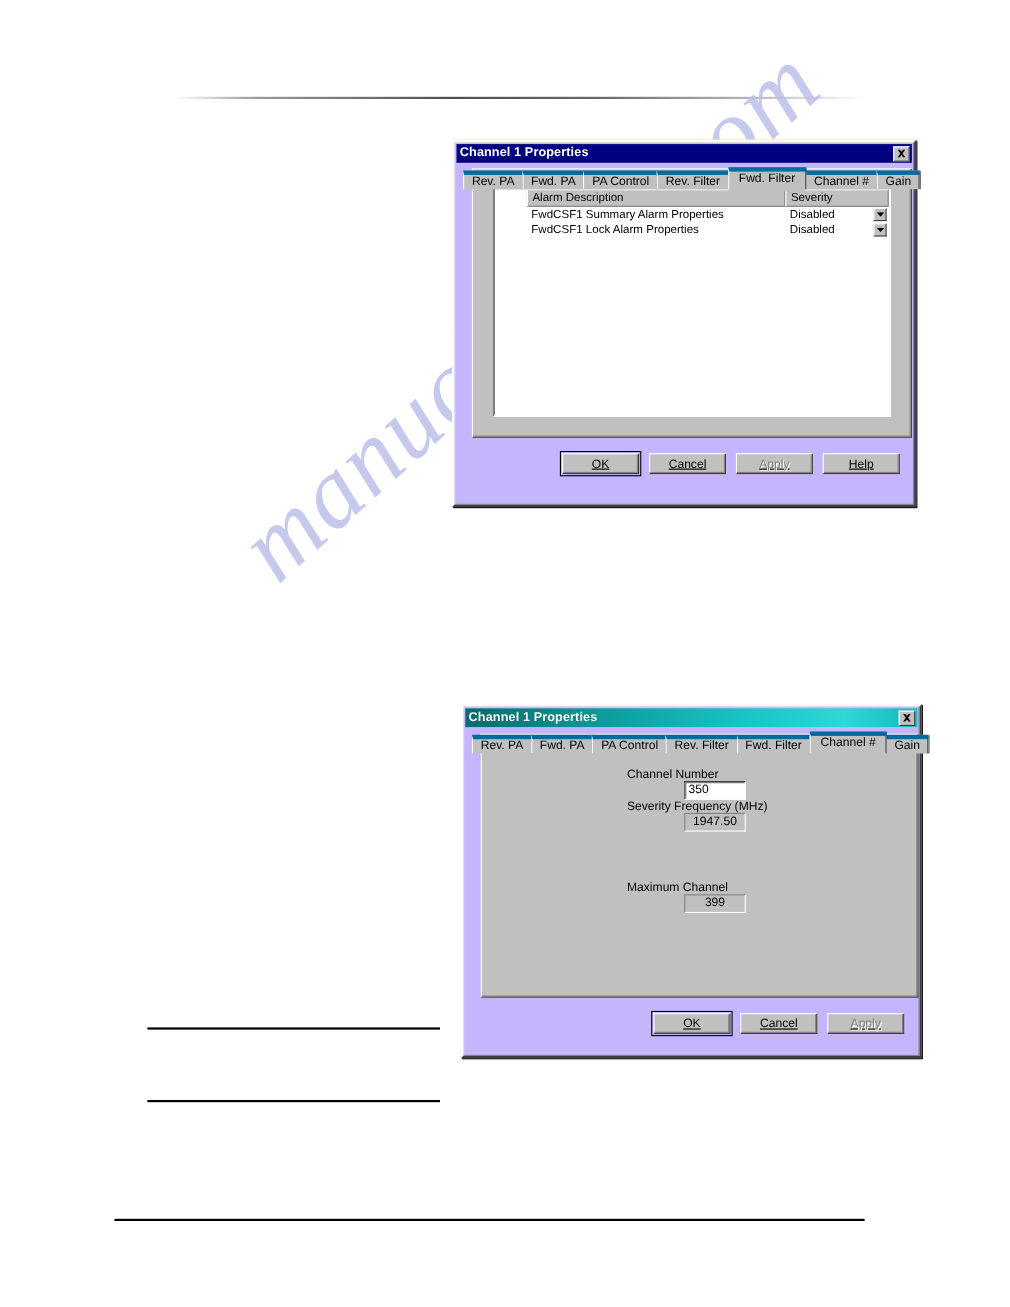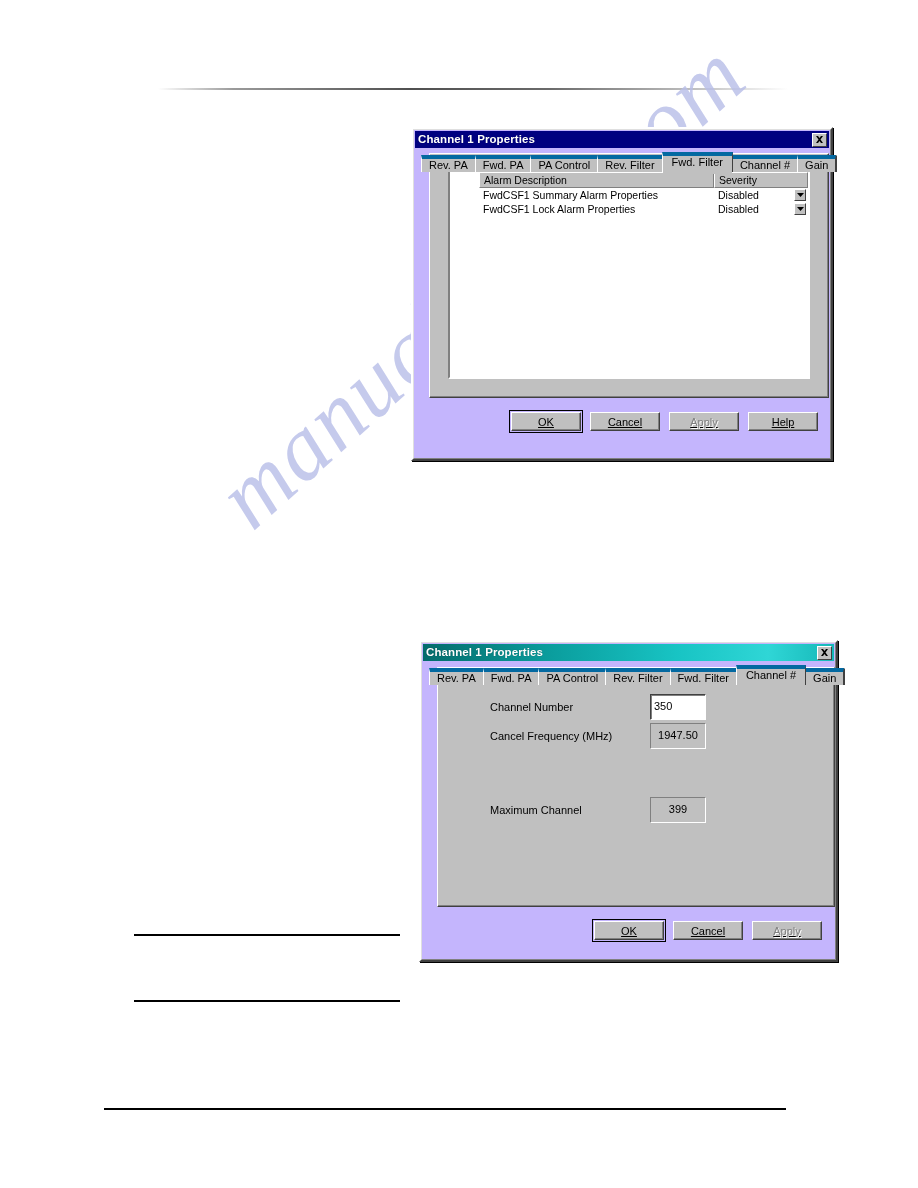--- a/index.html
+++ b/index.html
@@ -308,20 +308,21 @@
     right: 0;
     bottom: 0;
   }
   .form-row {
     position: absolute;
     left: 52px;
     right: 24px;
     height: 17px;
     display: flex;
     align-items: center;
+    flex-direction: column;
   }
   .form-label {
     width: 160px;
     font-size: 11px;
     color: #000000;
     white-space: nowrap;
     cursor: default;
   }
   .field {
     width: 56px;
@@ -579,21 +580,21 @@
       <div class="tabpage-inner"></div>
 
       <div class="form-area">
 
         <div class="form-row" style="top:30px;">
           <span class="form-label">Channel Number</span>
           <span class="field editable">350</span>
         </div>
 
         <div class="form-row" style="top:59px;">
-          <span class="form-label">Cancel Frequency (MHz)</span>
+          <span class="form-label">Severity Frequency (MHz)</span>
           <span class="field readonly">1947.50</span>
         </div>
 
 
 
         <div class="form-row" style="top:133px;">
           <span class="form-label">Maximum Channel</span>
           <span class="field readonly">399</span>
         </div>
 

